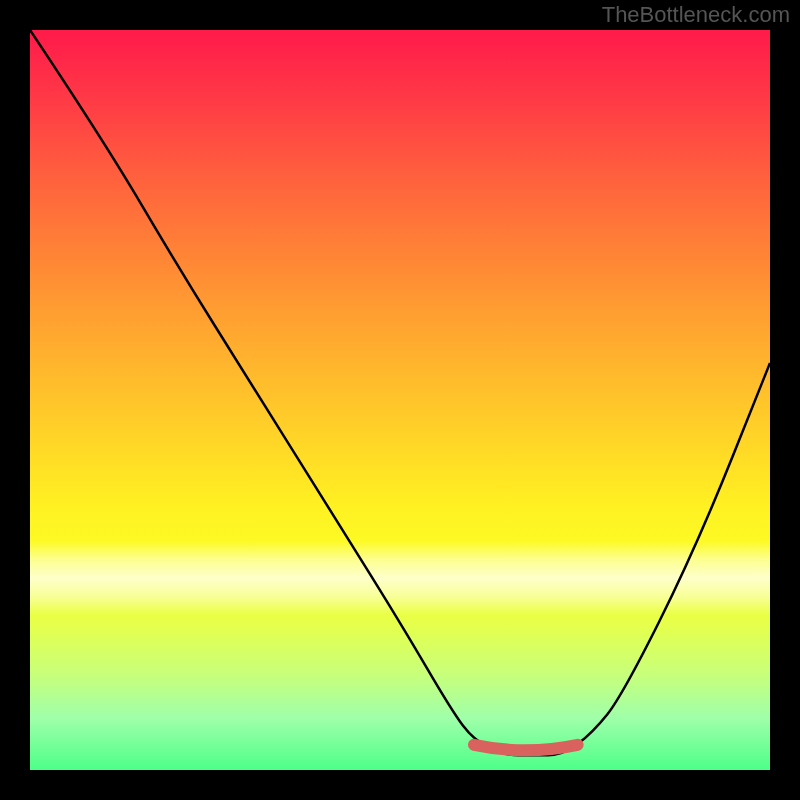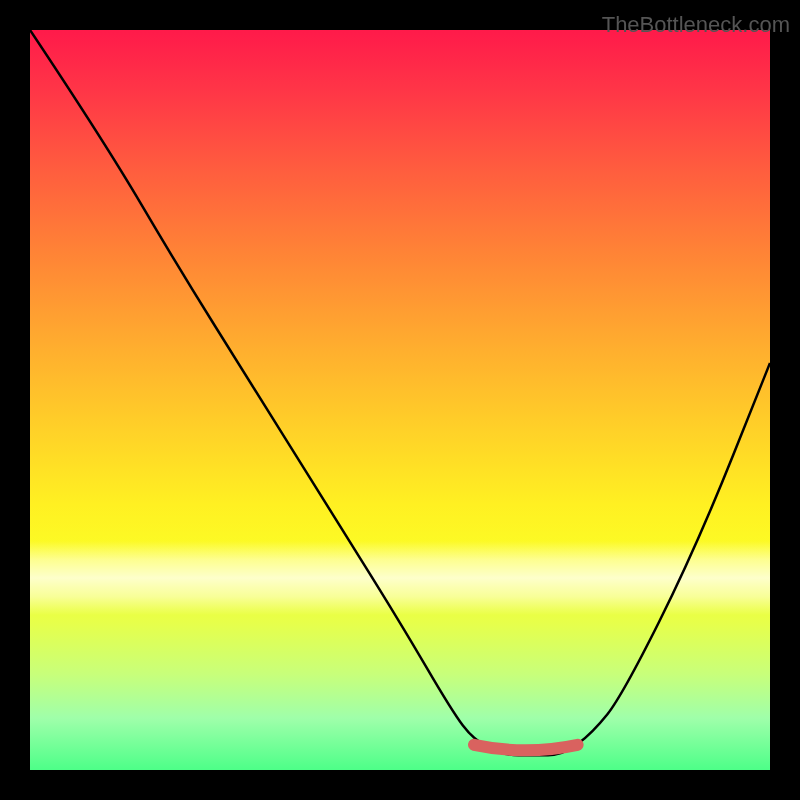--- a/index.html
+++ b/index.html
@@ -6,21 +6,21 @@
     margin: 0;
     padding: 0;
     width: 800px;
     height: 800px;
     background: #000;
     position: relative;
     font-family: Arial, sans-serif;
   }
   .watermark {
     position: absolute;
-    top: 12px;
+    top: 2px;
     right: 10px;
     color: #555;
     font-size: 22px;
     font-weight: 500;
     z-index: 10;
   }
   .plot-area {
     position: absolute;
     left: 30px;
     top: 30px;

